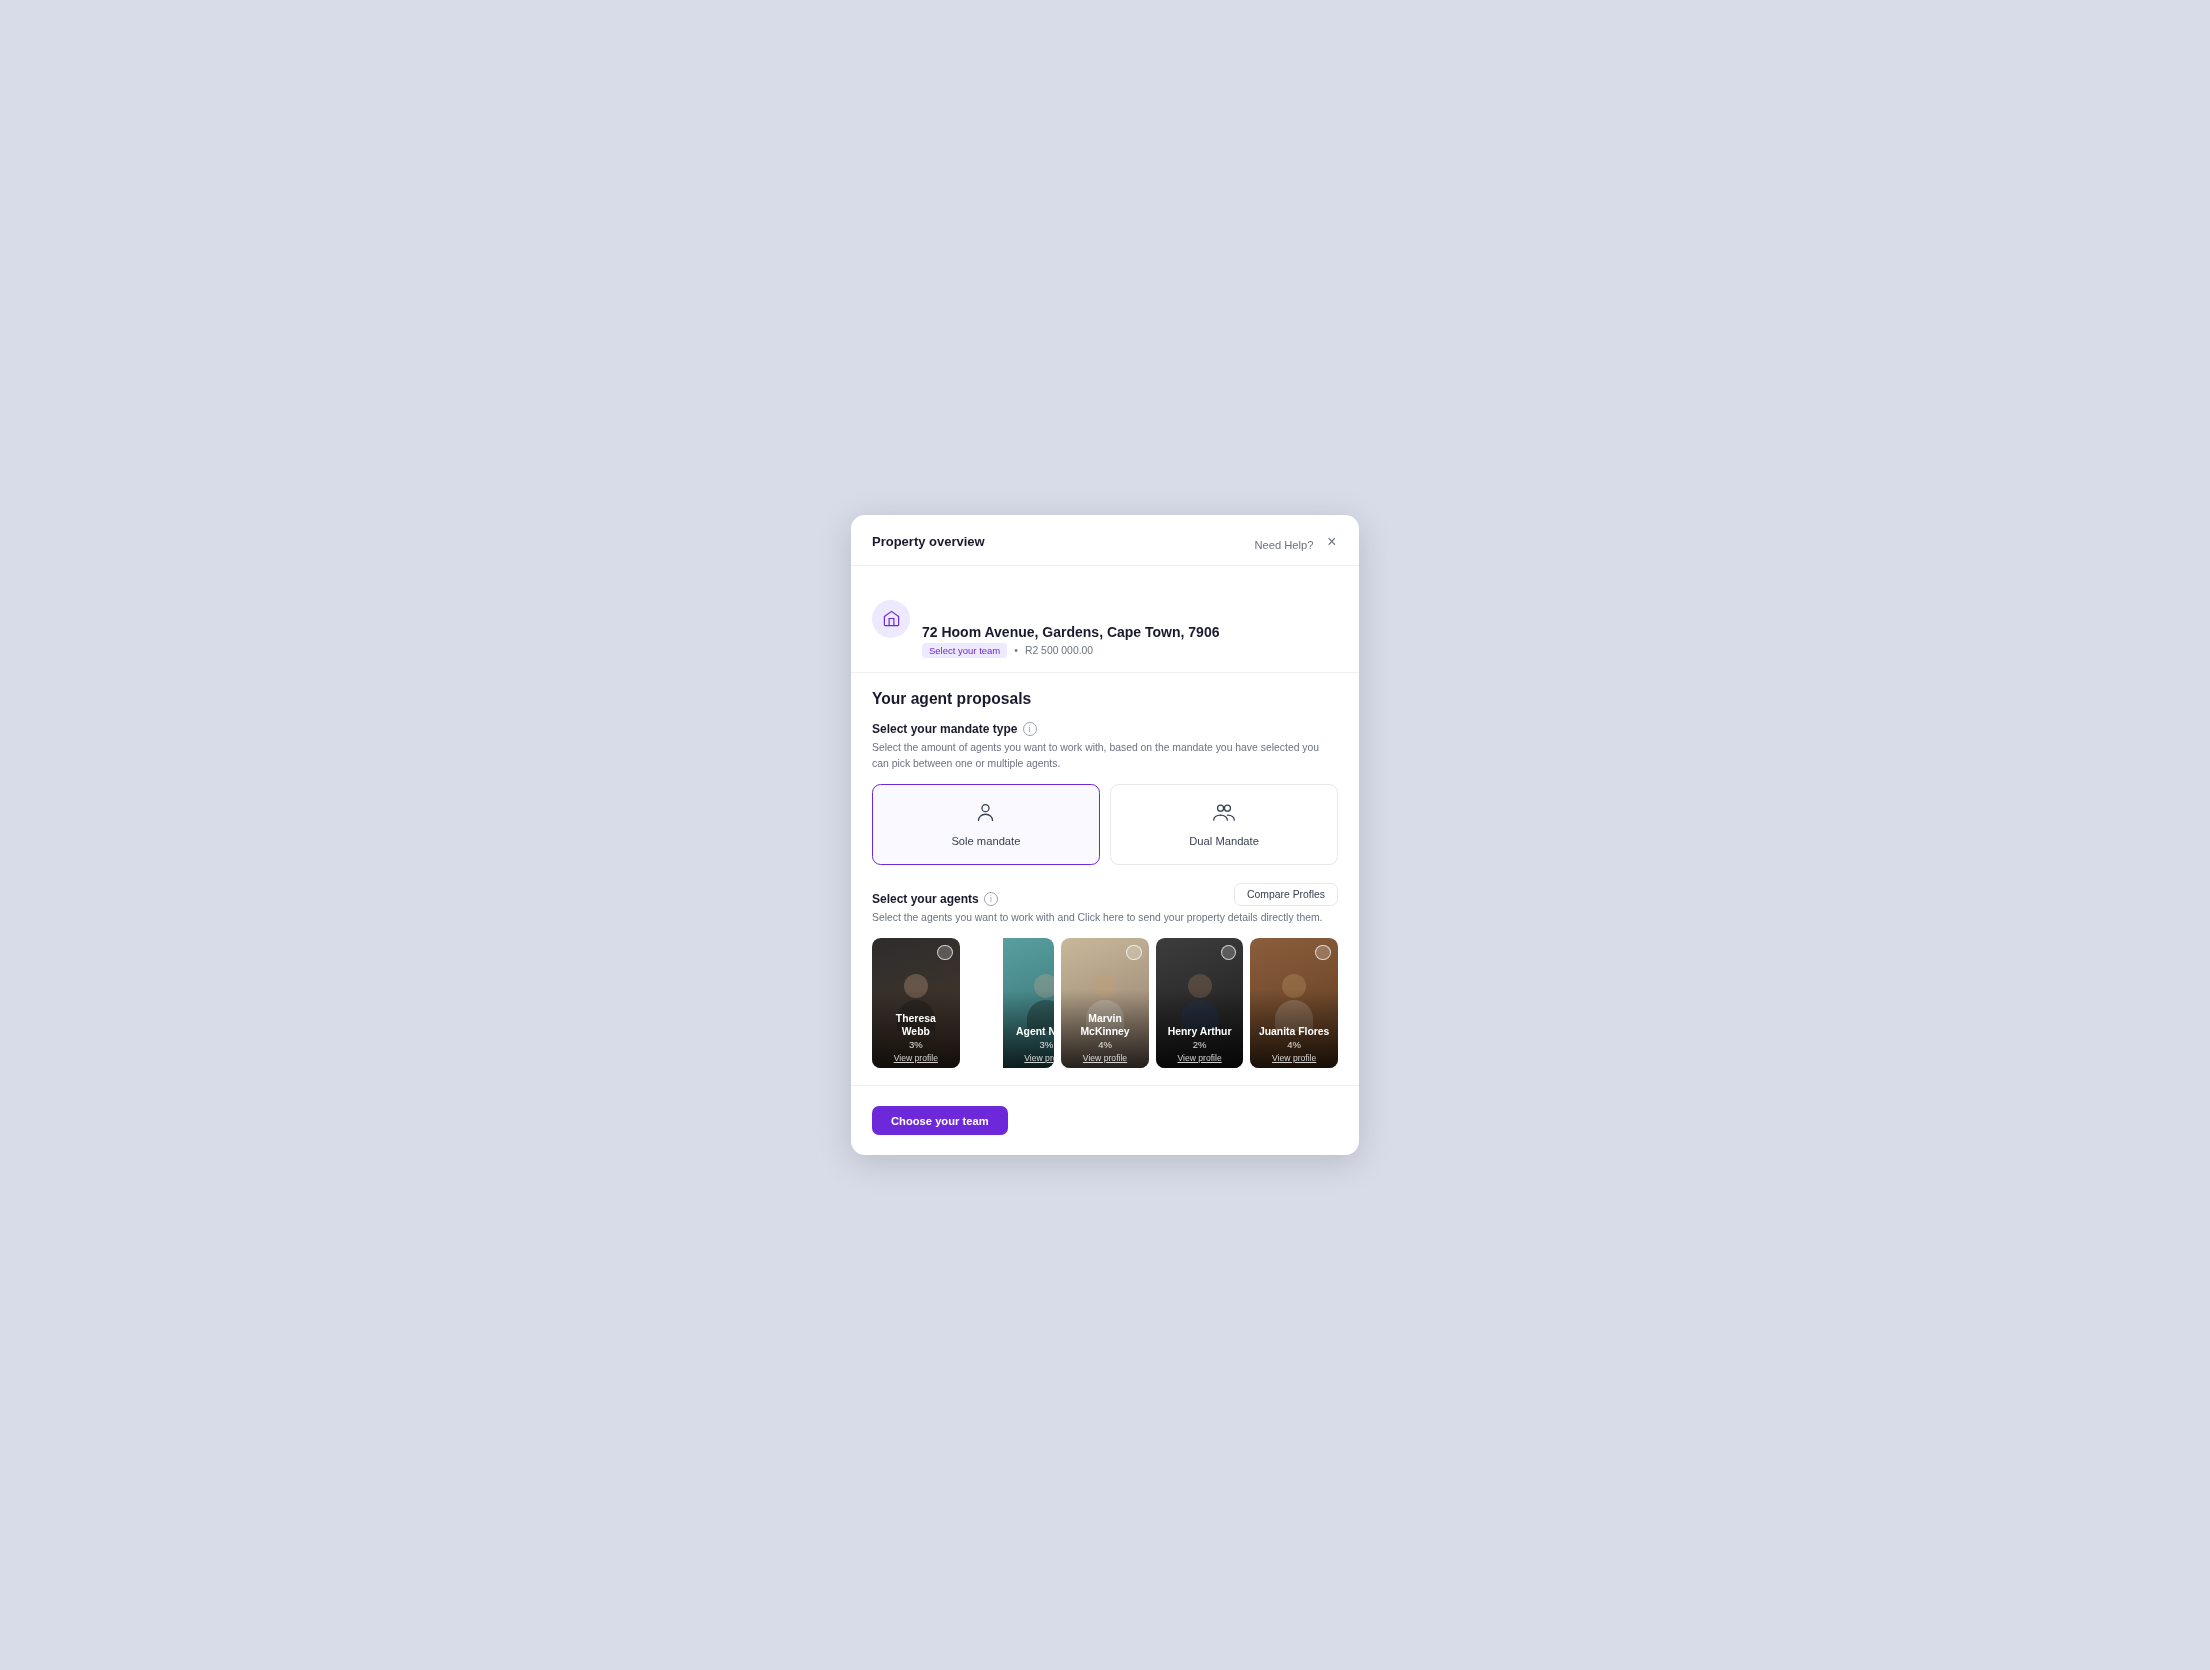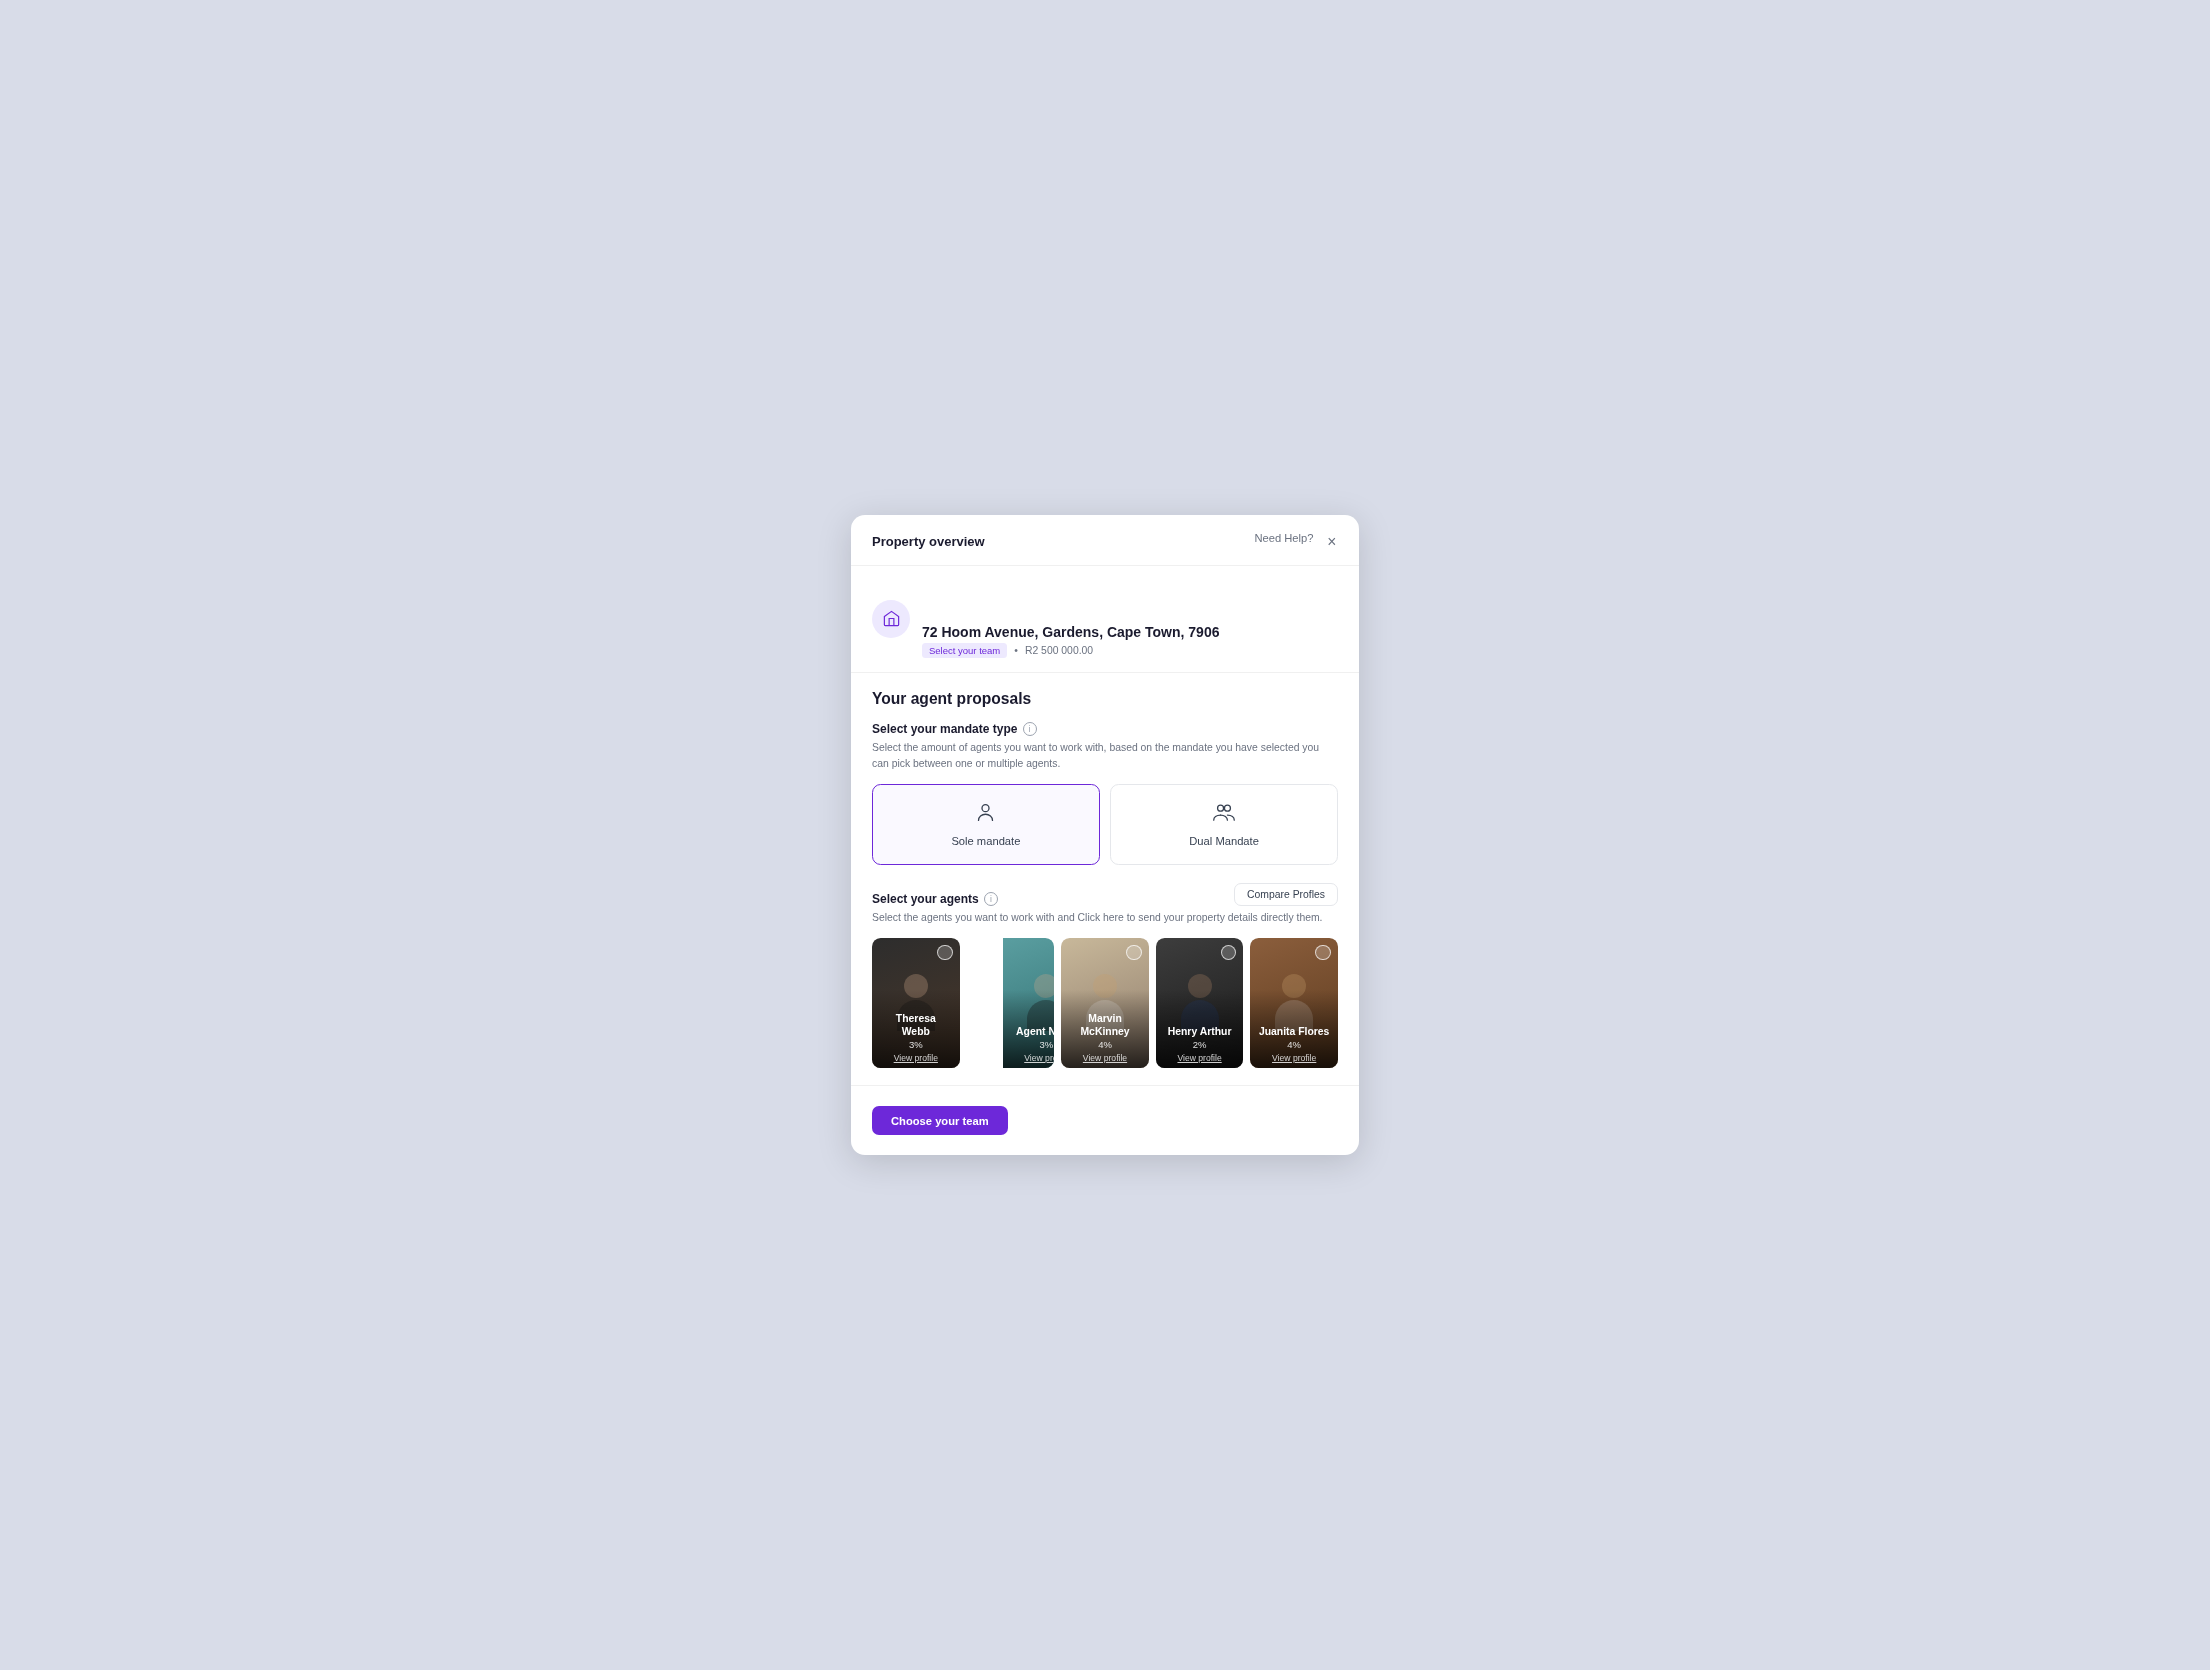--- a/index.html
+++ b/index.html
@@ -26,21 +26,21 @@
       padding: 17.3px 21px 14px;
       border-bottom: 0.9px solid #f0f0f0;
     }
     .modal-title {
       font-size: 13px;
       font-weight: 600;
       color: #1a1a2e;
     }
     .modal-header-right {
       display: flex;
-      align-items: flex-start;
+      align-items: flex-end;
       gap: 12px;
     }
     .need-help {
       font-size: 11.2px;
       color: #6b7280;
       cursor: pointer;
     }
     .close-btn {
       background: none;
       border: none;

